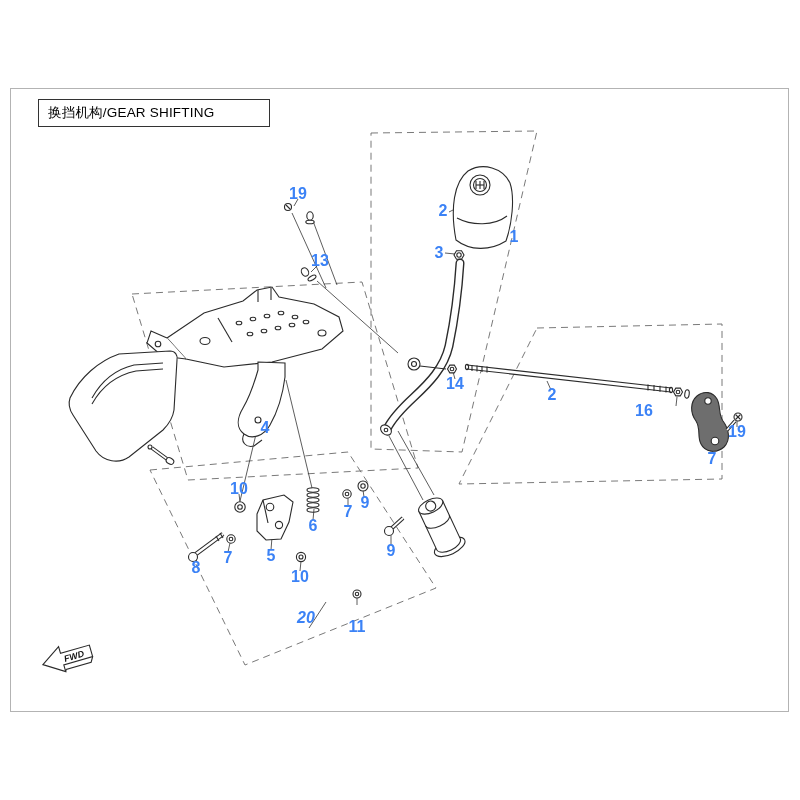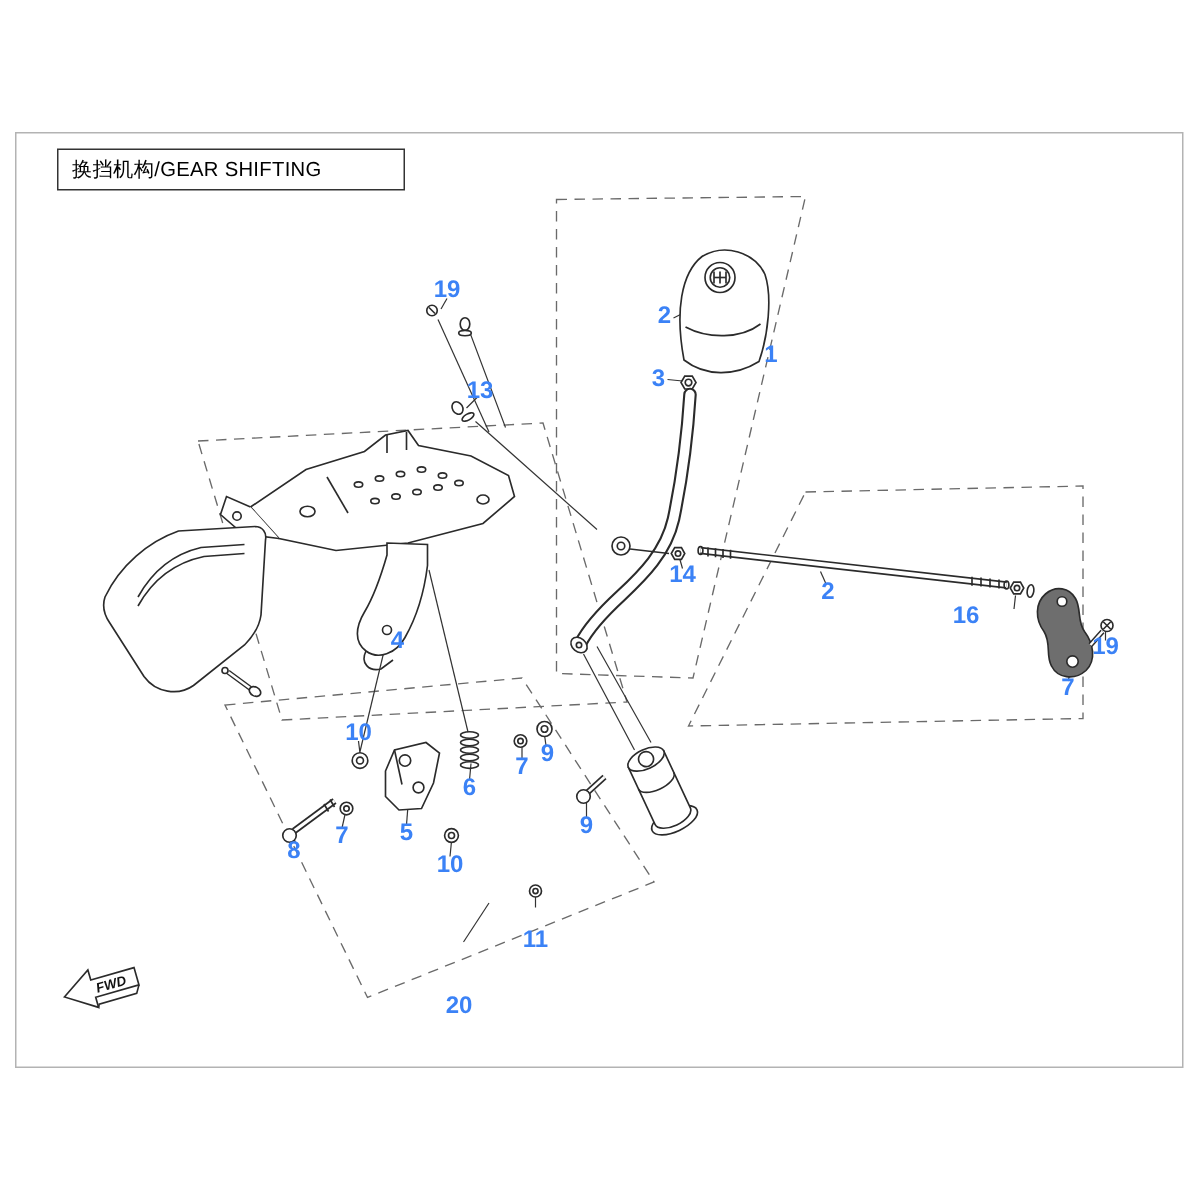--- a/index.html
+++ b/index.html
@@ -296,16 +296,16 @@
       <span class="part-label" style="left: 300px; top: 577px;">10</span>
       <span class="part-label" style="left: 357px; top: 611px; margin-top: 16px;">11</span>
       <span class="part-label" style="left: 391px; top: 551px;">9</span>
       <span class="part-label" style="left: 320px; top: 261px;">13</span>
       <span class="part-label" style="left: 455px; top: 384px;">14</span>
       <span class="part-label" style="left: 552px; top: 395px;">2</span>
       <span class="part-label" style="left: 644px; top: 411px;">16</span>
       <span class="part-label" style="left: 712px; top: 459px;">7</span>
       <span class="part-label" style="left: 737px; top: 432px;">19</span>
       <span class="part-label" style="left: 298px; top: 194px;">19</span>
-      <span class="part-label" style="left: 306px; top: 671px;">20</span>
+      <span class="part-label" style="left: 306px; top: 618px; font-style: italic;">20</span>
     </div>
 
 </div>
 
 </body></html>

